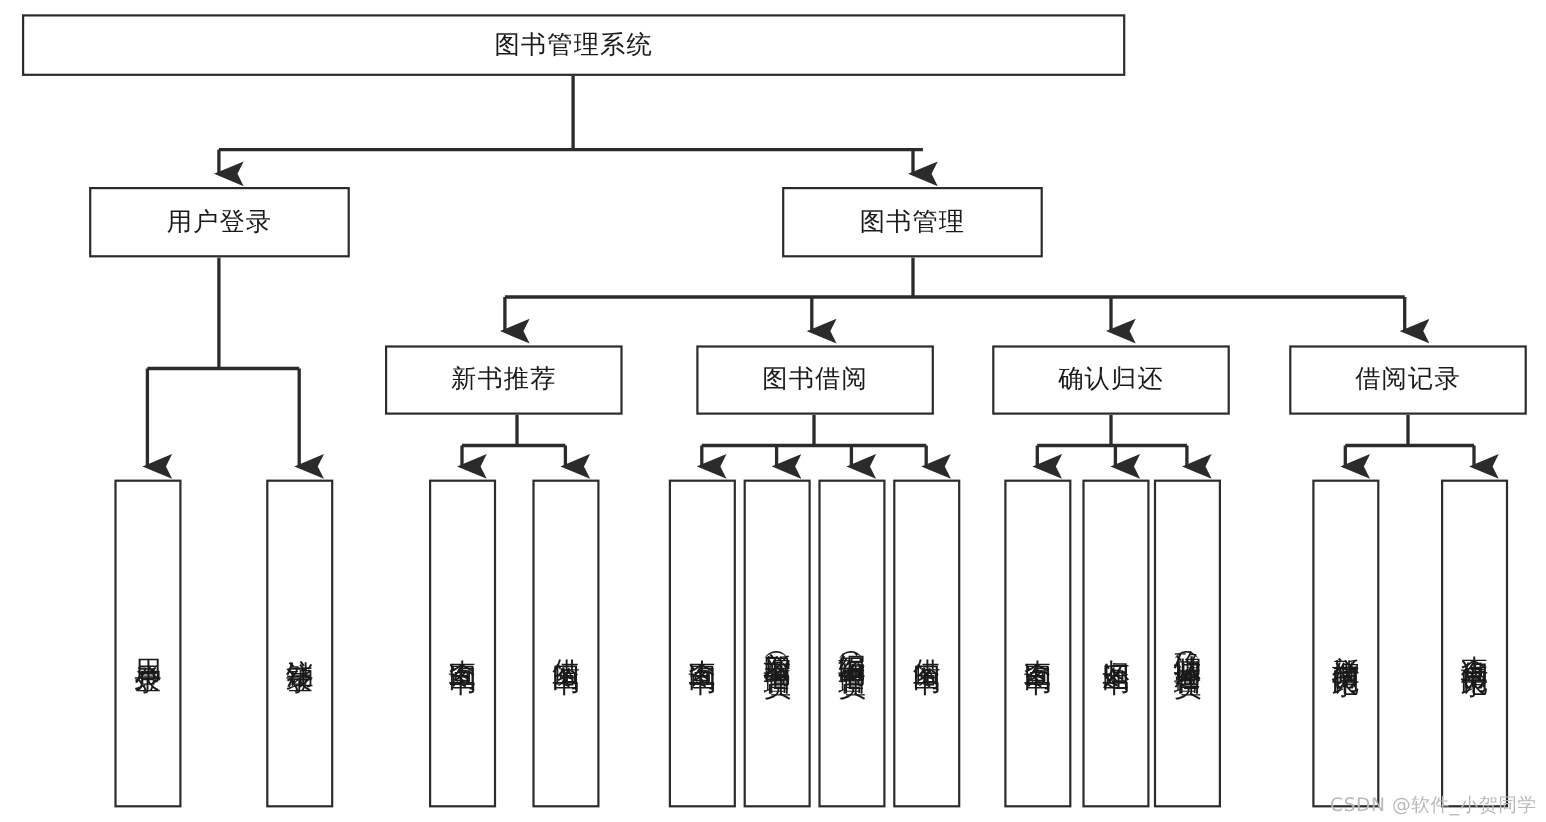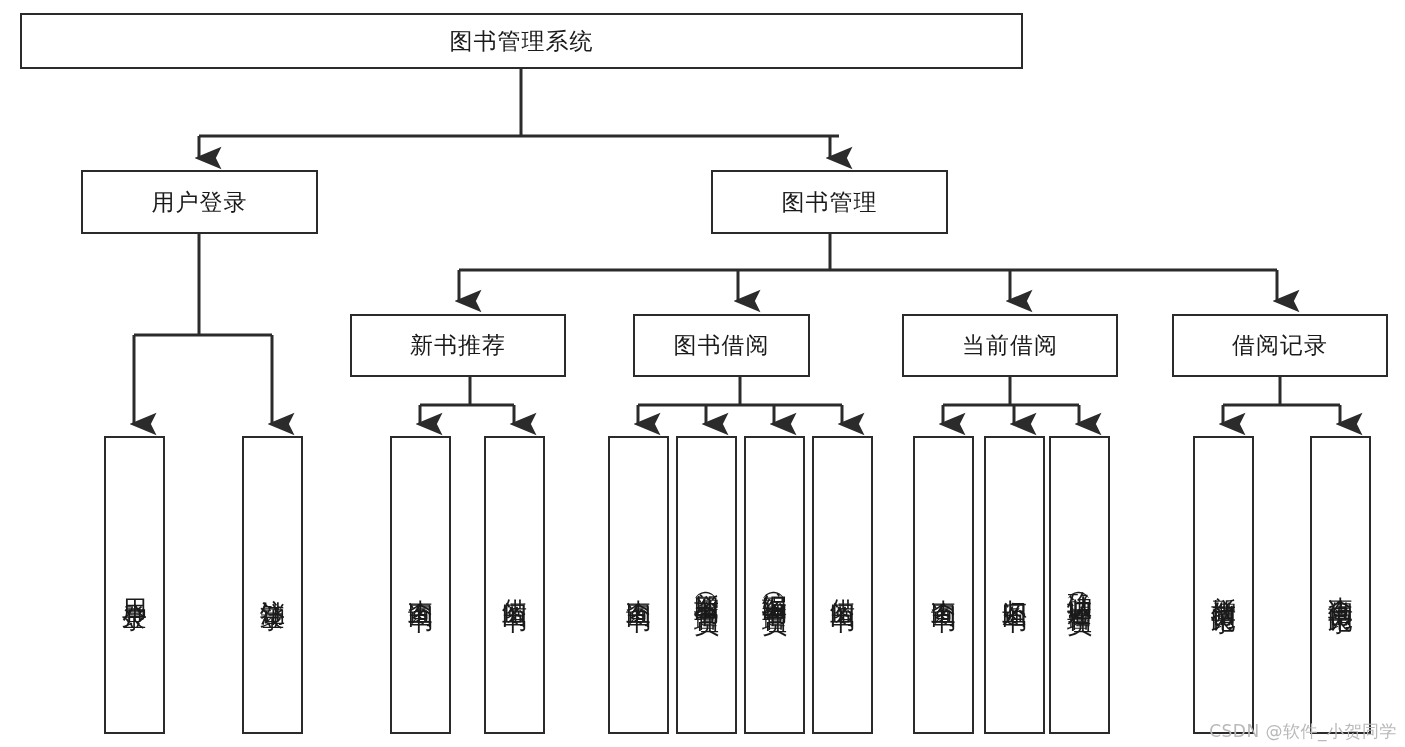--- a/index.html
+++ b/index.html
@@ -138,26 +138,26 @@
   </div>
 
   <div class="node h" style="left:711px; top:170px; width:237px; height:64px;justify-content:center;">
     <span class="label">图书管理</span>
   </div>
 
   <div class="node h" style="left:350px; top:314px; width:216px; height:63px;">
     <span class="label">新书推荐</span>
   </div>
 
-  <div class="node h" style="left:633px; top:314px; width:177px; height:63px;">
+  <div class="node h" style="left:633px; top:314px; width:216px; height:63px;">
     <span class="label">图书借阅</span>
   </div>
 
   <div class="node h" style="left:902px; top:314px; width:216px; height:63px;">
-    <span class="label">当前借阅</span>
+    <span class="label">确认归还</span>
   </div>
 
   <div class="node h" style="left:1172px; top:314px; width:216px; height:63px;">
     <span class="label">借阅记录</span>
   </div>
 
   <div class="node v" style="left:104px; top:436px; width:61px; height:298px;">
     <span class="label">用户登录</span>
   </div>
 

